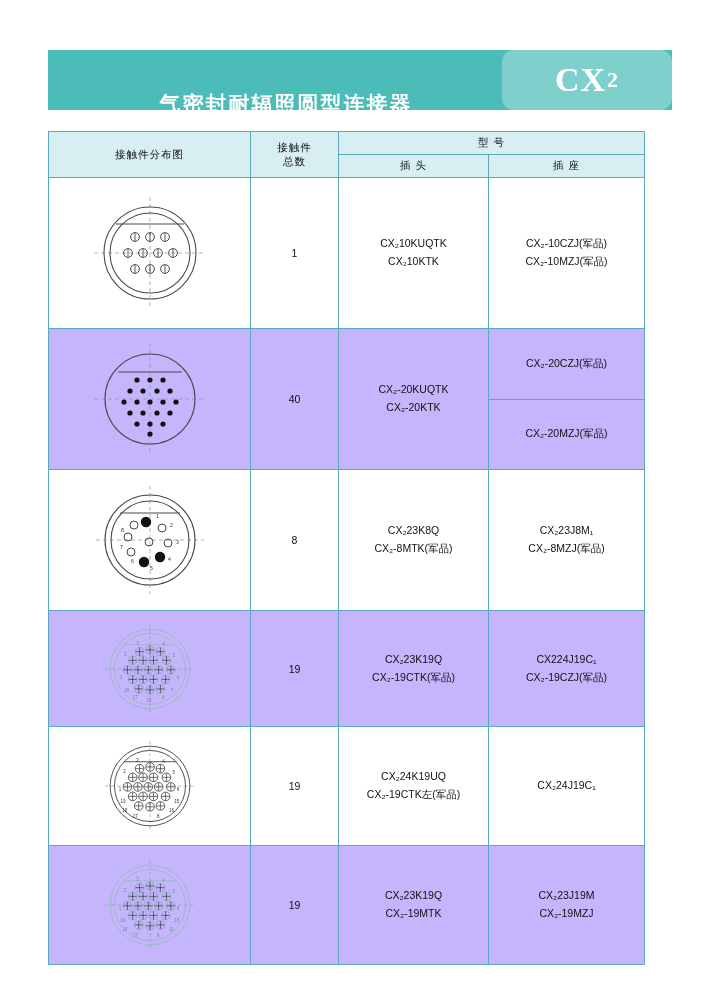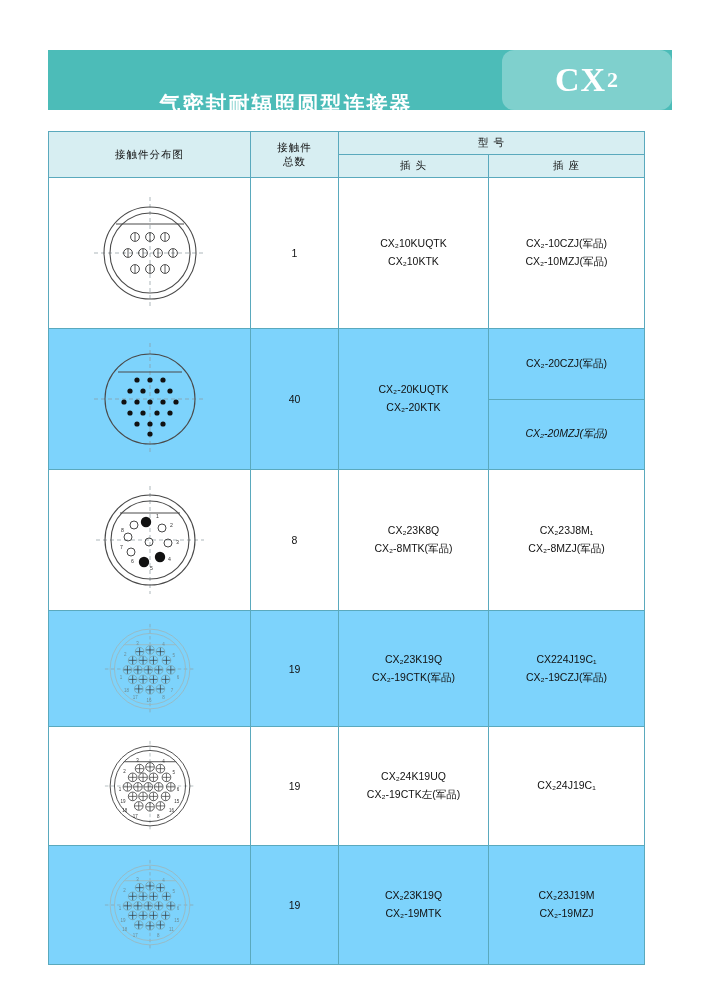--- a/index.html
+++ b/index.html
@@ -88,21 +88,21 @@
     font-size: 11px;
     color: #1a1a1a;
     height: 22px;
     letter-spacing: 1px;
   }
   .col-pic   { width: 202px; }
   .col-count { width: 88px; }
   .col-plug  { width: 150px; }
   .col-sock  { width: 156px; }
 
-  tbody tr.row-even td { background: #7dd3fc; }
+  tbody tr.row-even td { background: #c4b5fd; }
   tbody tr.row-odd  td { background: #ffffff; }
 
   .cellpad { padding: 8px 4px; line-height: 1.7; }
   .cellpad div { white-space: nowrap; }
   .sub { font-size: 8px; vertical-align: -3px; }
 
   
   .pic-wrap {
     display: flex;
     align-items: center;
@@ -247,21 +247,21 @@
             <div>CX₂-20KTK</div>
           </div>
         </td>
         <td style="height:58px;">
           <div class="cellpad">
             <div>CX₂-20CZJ(军品)</div>
           </div>
         </td>
       </tr>
       <tr class="row-even">
-        <td style="height:58px;font-style:italic;">
+        <td style="height:58px;">
           <div class="cellpad">
             <div>CX₂-20MZJ(军品)</div>
           </div>
         </td>
       </tr>
 
       <tr class="row-odd">
         <td style="height:140px;">
           <div class="pic-wrap">
             <svg class="conn" width="120" height="120" viewBox="0 0 120 120">

